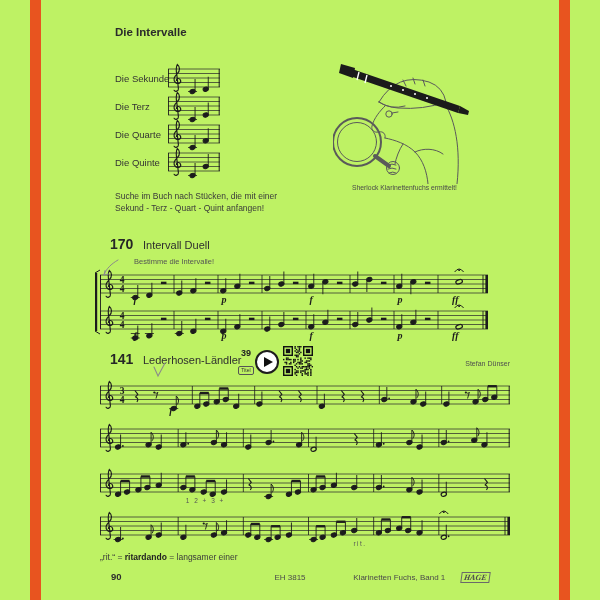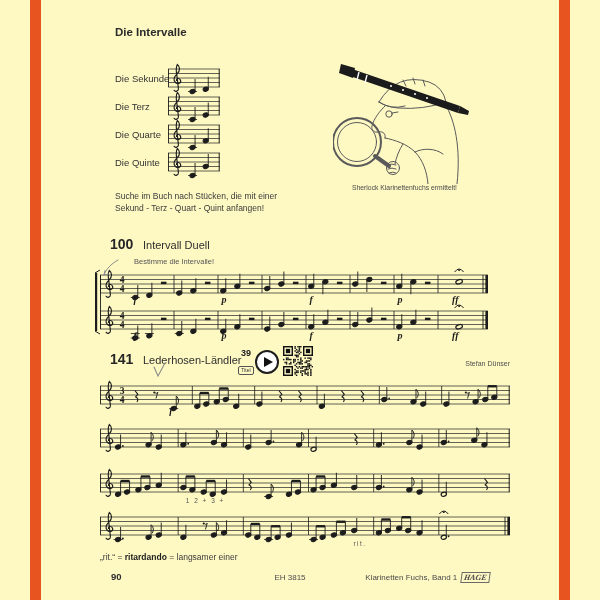--- a/index.html
+++ b/index.html
@@ -1,16 +1,16 @@
 <!DOCTYPE html>
 <html><head>
 <meta charset="utf-8">
 <style>
   html,body{margin:0;padding:0;}
-  .page{position:relative;width:600px;height:600px;background:#fef9c3;overflow:hidden;
+  .page{position:relative;width:600px;height:600px;background:#bef264;overflow:hidden;
         font-family:"Liberation Sans",sans-serif;color:#333;}
   .edge-bar{position:absolute;top:0;height:600px;width:11px;}
   .edge-left{left:30px;} .edge-right{left:559px;}
   .abs{position:absolute;}
   .title{left:115px;top:26px;font-size:11.5px;font-weight:bold;color:#2b2b2b;}
   .subtitle{left:115px;top:41px;font-size:8.5px;color:#3d3d3d;}
   .ivl-label{position:absolute;left:115px;font-size:9.5px;color:#333;}
   .cartoon{left:333px;top:56px;}
   .cartoon-caption{left:322px;top:184px;width:165px;text-align:center;font-size:6.8px;color:#4a4a4a;}
   .hint{left:115px;top:190px;font-size:8.5px;line-height:12px;color:#3a3a3a;}
@@ -24,21 +24,21 @@
   .audio-label{display:inline-block;font-size:5px;color:#333;border:0.8px solid #555;border-radius:2px;padding:0.5px 2px;margin-top:1px;}
   .play-btn{left:255px;top:350px;width:24px;height:24px;border:2px solid #1d1d1d;border-radius:50%;box-sizing:border-box;background:#fff;}
   .play-tri{position:absolute;left:7px;top:4.5px;width:0;height:0;
             border-left:9px solid #111;border-top:5.5px solid transparent;border-bottom:5.5px solid transparent;}
   .qr{left:283px;top:346px;}
   .composer{right:90px;top:360px;font-size:7px;color:#4f4f4f;}
   .rit-legend{left:100px;top:552px;font-size:8.5px;color:#3a3a3a;}
   .rit-legend b{color:#222;text-align:right;}
   .footer-page{left:111px;top:571px;font-size:9.5px;font-weight:bold;color:#2d2d2d;}
   .footer-cat{left:255px;top:573px;width:70px;text-align:center;font-size:8px;color:#4a4a4a;}
-  .footer-right{right:110px;top:572px;display:flex;align-items:center;gap:4px;font-size:8px;color:#4a4a4a;}
+  .footer-right{right:110px;top:572px;display:flex;align-items:center;gap:16px;font-size:8px;color:#4a4a4a;}
   .hage{display:inline-block;border:1px solid #6a6a6a;padding:0 2px;font-style:italic;font-weight:bold;
         font-family:"Liberation Serif",serif;font-size:8px;color:#4a4a4a;transform:skewX(-8deg);}
   .music-layer{position:absolute;left:0;top:0;pointer-events:none;}
 </style>
 </head>
 <body>
 
 <div class="page">
 
   <div class="edge-bar edge-left" style="background: rgb(232, 84, 31);"></div>
@@ -86,21 +86,21 @@
         <circle cx="94" cy="42" r="1" fill="#fff"></circle>
     </g>
   </svg>
   <div class="abs cartoon-caption">Sherlock Klarinettenfuchs ermittelt!</div>
 
   <div class="abs hint">
     <div>Suche im Buch nach Stücken, die mit einer</div>
     <div>Sekund - Terz - Quart - Quint anfangen!</div>
   </div>
 
-  <div class="abs ex-num num140">100</div>
+  <div class="abs ex-num num140">170</div>
   <div class="abs ex-title title140">Intervall Duell</div>
   <div class="abs prompt140">Bestimme die Intervalle!</div>
 
   <div class="abs ex-num num141">141</div>
   <div class="abs ex-title title141">Lederhosen-Ländler</div>
 
   <div class="abs audio-badge">
     <span class="audio-num">39</span>
     <span class="audio-label">Titel</span>
   </div>

